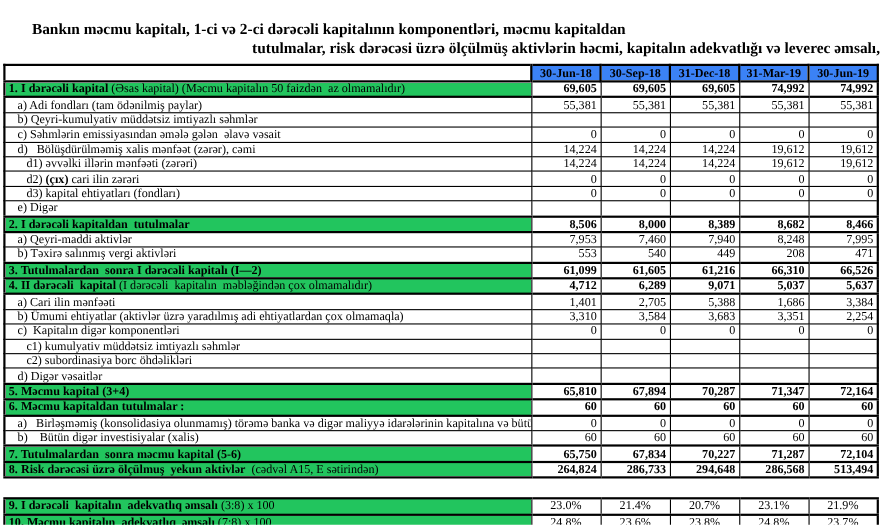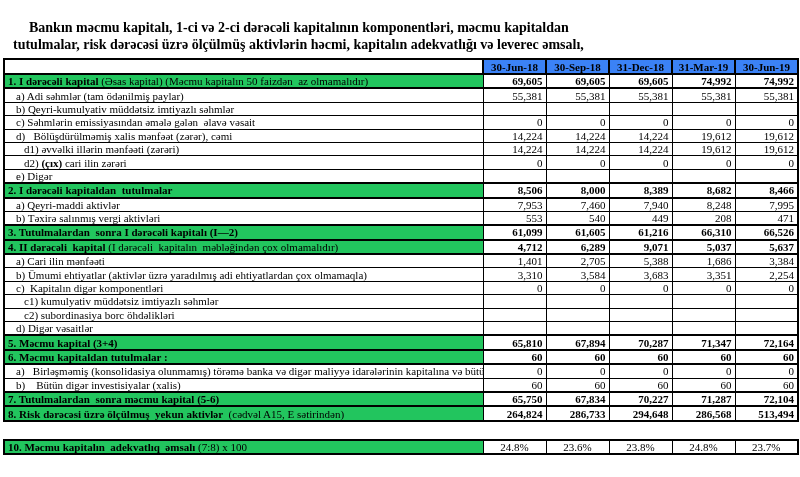--- a/index.html
+++ b/index.html
@@ -1,20 +1,20 @@
 <!DOCTYPE html>
 <html><head>
 <meta charset="utf-8">
 <style>
   html,body{margin:0;padding:0;background:#fff;}
   body{width:800px;height:477px;font-family:"Liberation Serif",serif;color:#000;overflow:hidden;}
   .page{padding:19px 0 0 3px;}
   .title{font-weight:bold;font-size:14px;line-height:17px;}
   .title .t1{margin-left:26px;}
-  .title .t2{margin-left:10px;}
+  .title .t2{margin-left:21px;text-align:right;}
 
   table{border-collapse:collapse;table-layout:fixed;width:794px;border:2px solid #000;}
   td{border:1px solid #000;height:12.4px;line-height:12px;font-size:11px;padding:0 3px;
      overflow:hidden;white-space:pre;vertical-align:middle;}
   thead td{background:#3b82f6;font-weight:bold;text-align:center;border-width:2px;height:13px;}
   thead td.blank{background:#fff;border-left:none;border-top:none;border-bottom:none;}
   td.val{text-align:right;}
   td.ctr{text-align:center;}
   tr.section td{border-top-width:2px;border-bottom-width:2px;}
   tr.section td.label{background:#22c55e;}
@@ -59,21 +59,21 @@
     <tbody id="main-body">
         <tr class="section">
           <td class="label ind0"><span class="b">1. I dərəcəli kapital</span><span> (Əsas kapital) (Məcmu kapitalın 50 faizdən  az olmamalıdır)</span></td>
           <td class="val b">69,605</td>
           <td class="val b">69,605</td>
           <td class="val b">69,605</td>
           <td class="val b">74,992</td>
           <td class="val b">74,992</td>
         </tr>
         <tr>
-          <td class="label ind1"><span>a) Adi səhmlər (tam ödənilmiş paylar)</span></td>
+          <td class="label ind1"><span>a) Adi fondları (tam ödənilmiş paylar)</span></td>
           <td class="val">55,381</td>
           <td class="val">55,381</td>
           <td class="val">55,381</td>
           <td class="val">55,381</td>
           <td class="val">55,381</td>
         </tr>
         <tr>
           <td class="label ind1"><span>b) Qeyri-kumulyativ müddətsiz imtiyazlı səhmlər</span></td>
           <td class="val"></td>
           <td class="val"></td>
@@ -100,20 +100,28 @@
         <tr>
           <td class="label ind2"><span>d1) əvvəlki illərin mənfəəti (zərəri)</span></td>
           <td class="val">14,224</td>
           <td class="val">14,224</td>
           <td class="val">14,224</td>
           <td class="val">19,612</td>
           <td class="val">19,612</td>
         </tr>
         <tr>
           <td class="label ind2"><span>d2) </span><span class="b">(çıx)</span><span> cari ilin zərəri</span></td>
+          <td class="val">0</td>
+          <td class="val">0</td>
+          <td class="val">0</td>
+          <td class="val">0</td>
+          <td class="val">0</td>
+        </tr>
+        <tr>
+          <td class="label ind2"><span>d3) kapital ehtiyatları (fondları)</span></td>
           <td class="val">0</td>
           <td class="val">0</td>
           <td class="val">0</td>
           <td class="val">0</td>
           <td class="val">0</td>
         </tr>
         <tr>
           <td class="label ind1"><span>e) Digər</span></td>
           <td class="val"></td>
           <td class="val"></td>
@@ -264,20 +272,28 @@
     <colgroup>
       <col style="width:479px">
         <col style="width:63px">
         <col style="width:63px">
       <col style="width:63px">
         <col style="width:63px">
         <col style="width:63px">
     </colgroup>
     <tbody id="adequacy-body">
         <tr class="section">
+          <td class="label ind0"><span class="b">9. I dərəcəli  kapitalın  adekvatlıq əmsalı</span><span> (3:8) x 100</span></td>
+          <td class="val ctr">23.0%</td>
+          <td class="val ctr">21.4%</td>
+          <td class="val ctr">20.7%</td>
+          <td class="val ctr">23.1%</td>
+          <td class="val ctr">21.9%</td>
+        </tr>
+        <tr class="section">
           <td class="label ind0"><span class="b">10. Məcmu kapitalın  adekvatlıq  əmsalı</span><span> (7:8) x 100</span></td>
           <td class="val ctr">24.8%</td>
           <td class="val ctr">23.6%</td>
           <td class="val ctr">23.8%</td>
           <td class="val ctr">24.8%</td>
           <td class="val ctr">23.7%</td>
         </tr>
       </tbody>
   </table>
 

